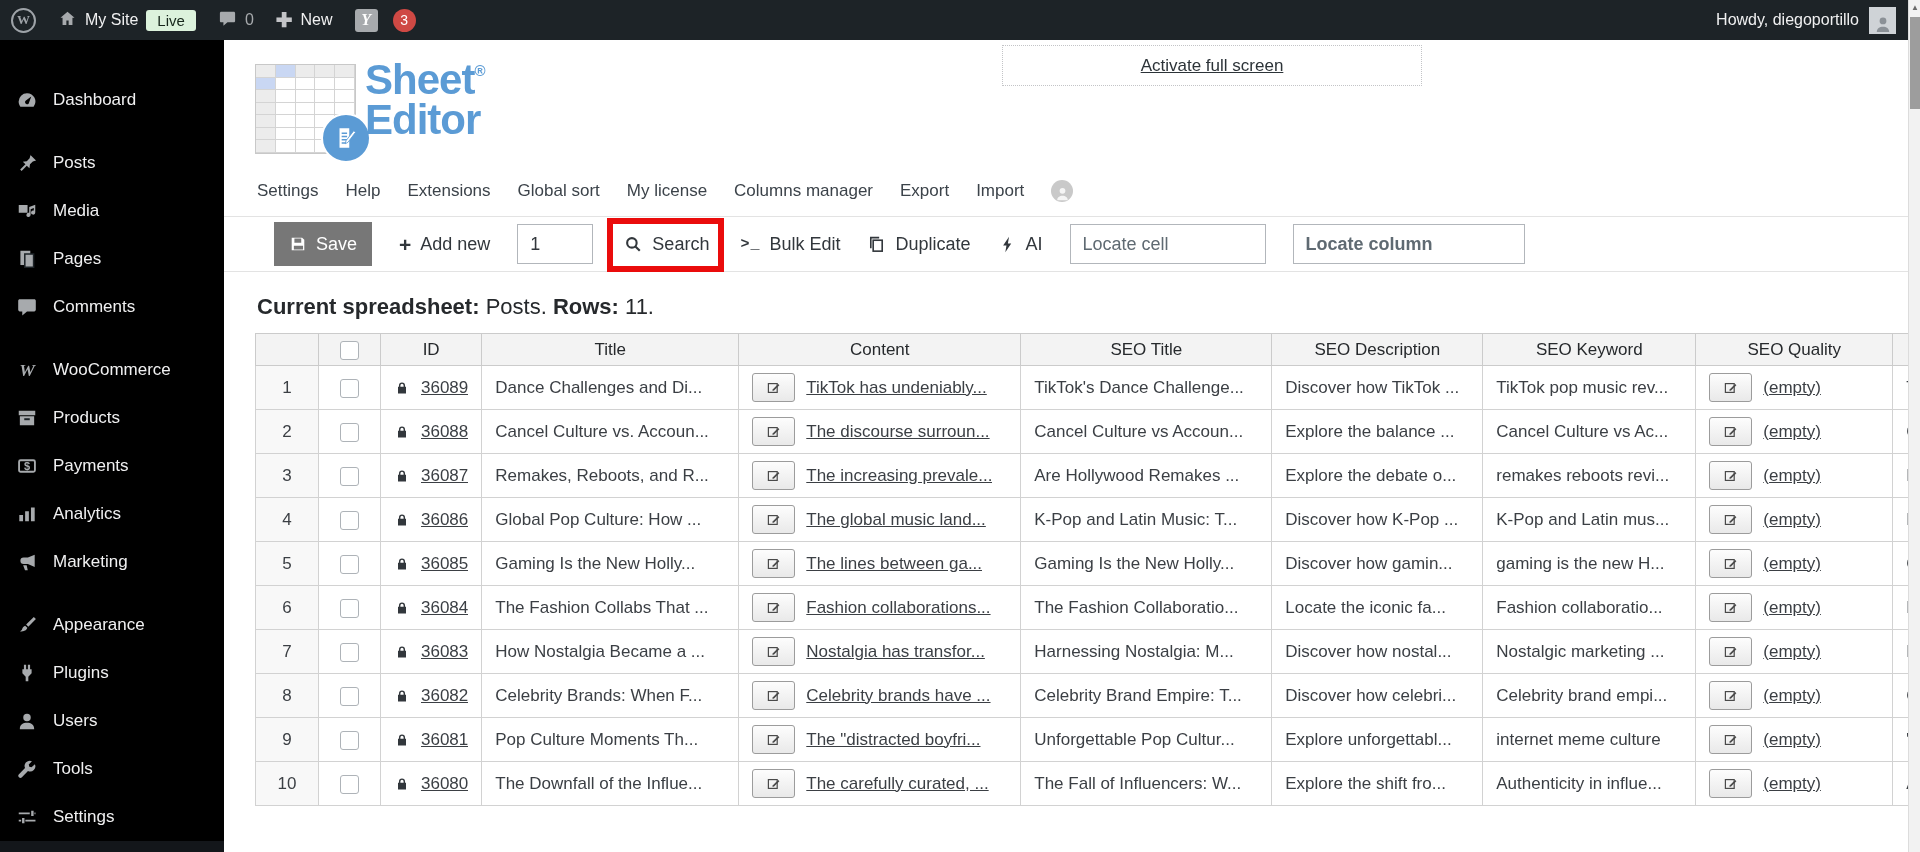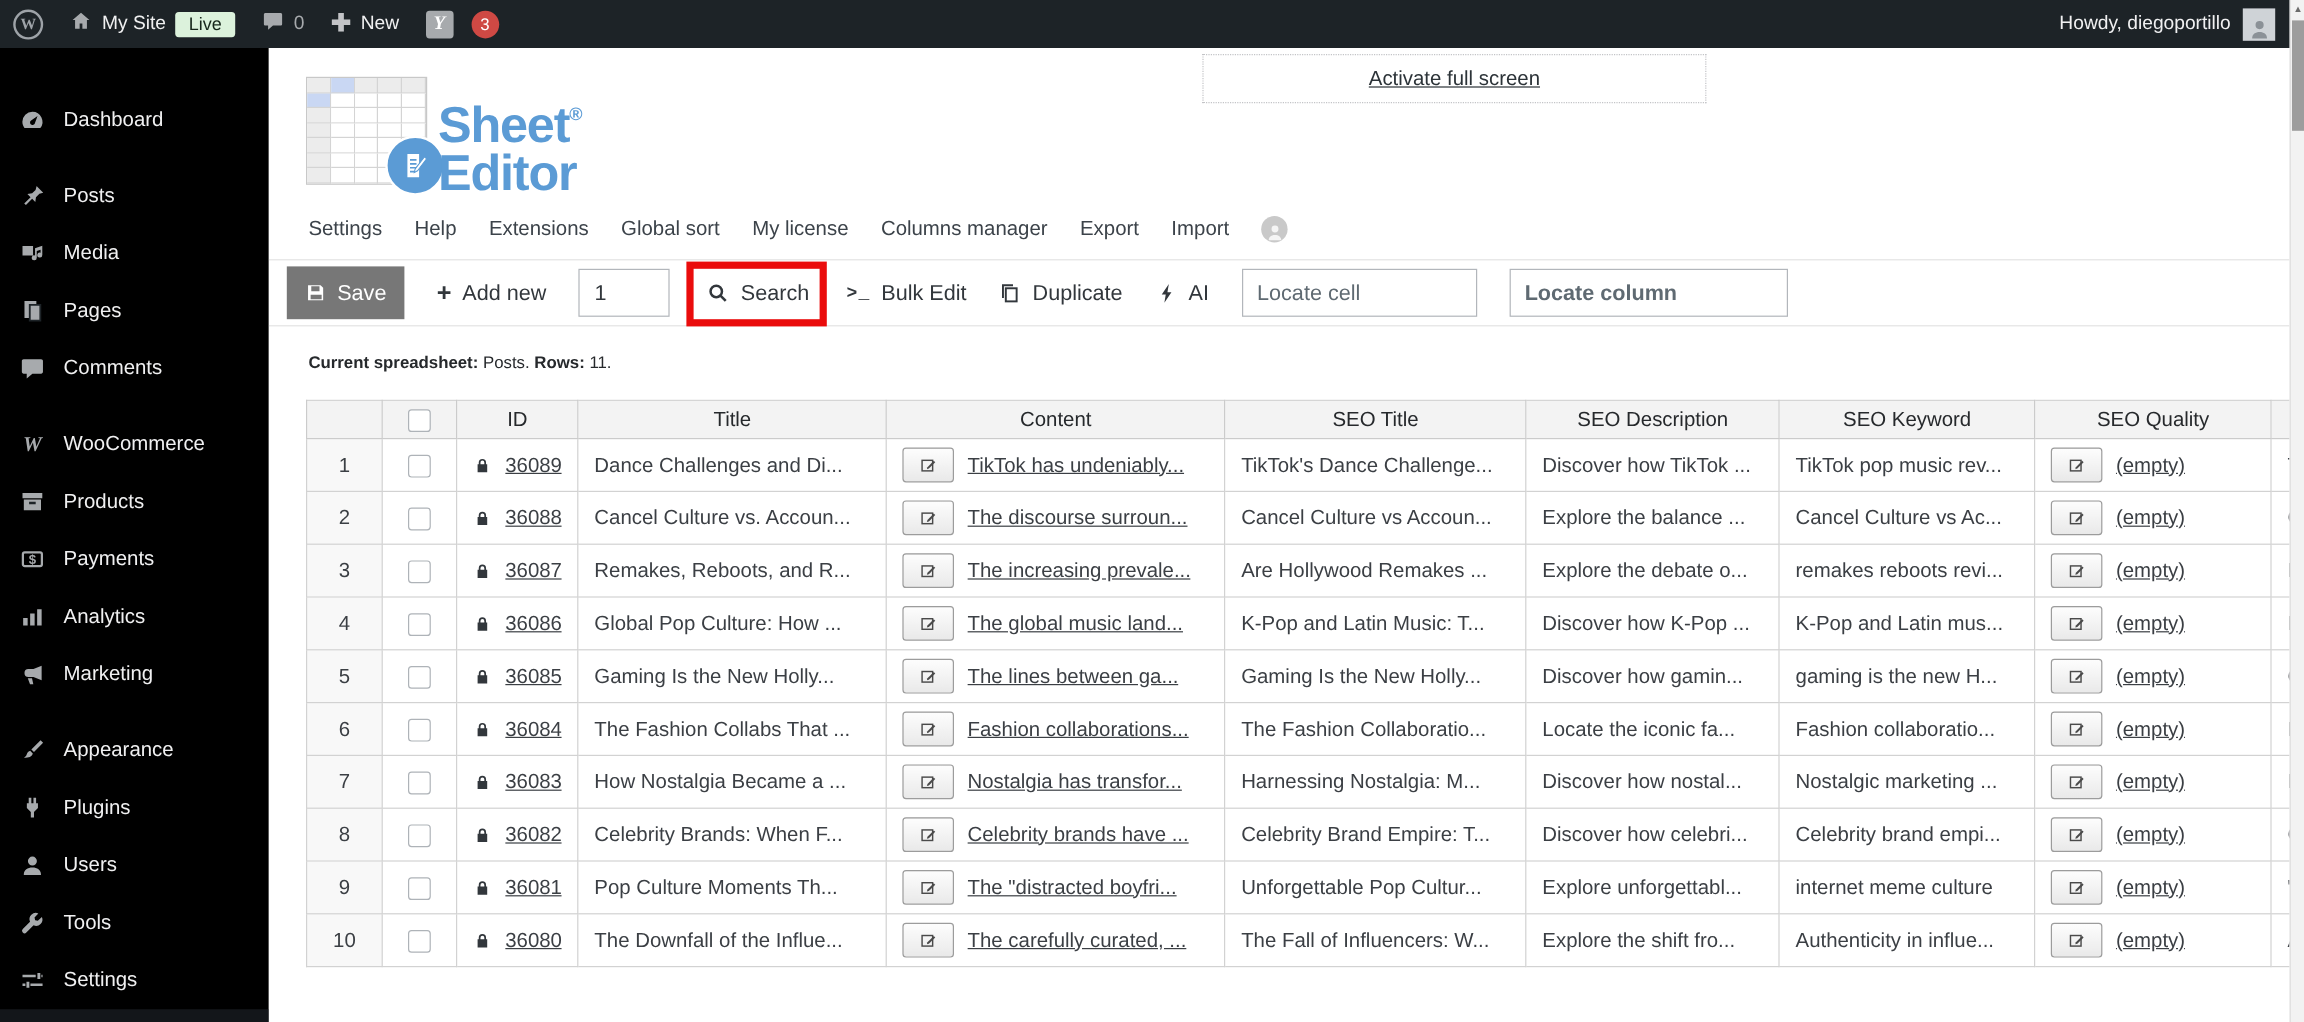--- a/index.html
+++ b/index.html
@@ -43,49 +43,49 @@
   #logo { position:absolute; left:31px; top:20px; width:300px; height:110px; }
   .logo-grid { position:absolute; left:0; top:4px; width:101px; height:90px; display:grid;
                grid-template-columns:repeat(5,1fr); grid-template-rows:repeat(7,1fr); border:1px solid #c8c8c8; background:#fff; }
   .logo-grid div { border-right:1px solid #d4d4d4; border-bottom:1px solid #d4d4d4; background:#fff; }
   .logo-grid div.hd { background:#ececec; }
   .logo-grid div.sel { background:#c9d7f3; }
   .logo-circle { position:absolute; left:66px; top:53px; width:50px; height:50px; border-radius:50%;
                  background:#5b9bd5; border:2px solid #fff; display:flex; align-items:center; justify-content:center; }
   .logo-circle svg { width:26px; height:26px; }
   .logo-text { position:absolute; left:110px; top:0; color:#5b9bd5; font-weight:bold; line-height:0.95; letter-spacing:-1px; }
-  .logo-text .l1 { font-size:42px;margin-top:24px; }
+  .logo-text .l1 { font-size:42px; }
   .logo-text .l2 { font-size:42px; }
   .logo-text sup { font-size:15px; letter-spacing:0; vertical-align: 18px; }
 
   
   #plugin-tabs { position:absolute; left:33px; top:140px; display:flex; align-items:center; gap:27px; font-size:17px; color:#3c434a; }
   .ptab { cursor:pointer; }
   .tabs-avatar { width:22px; height:22px; border-radius:50%; background:#c9c9c9; overflow:hidden; display:flex; align-items:flex-end; justify-content:center; }
   .tabs-avatar svg { width:17px; height:17px; fill:#f5f5f5; }
 
   
   #toolbar { position:absolute; left:0; top:176px; width:1684px; height:56px; border-top:1px solid #e3e3e3;
-             border-bottom:1px solid #e3e3e3; display:flex; align-items:center; gap:27px; padding-left:15px; font-size:18px; color:#32373c; }
+             border-bottom:1px solid #e3e3e3; display:flex; align-items:center; gap:27px; padding-left:50px; font-size:18px; color:#32373c; }
   .tool-btn { display:flex; align-items:center; gap:9px; cursor:pointer; white-space:nowrap; }
   .tool-btn svg { width:19px; height:19px; }
   #save-btn { background:#777777; color:#fff; height:44px; padding:0 15px; display:flex; align-items:center; gap:9px; cursor:pointer; }
   #save-btn svg { width:18px; height:18px; fill:#fff; }
   .num-input { width:76px; height:40px; border:1px solid #b2b6bb; font-size:18px; padding-left:12px; color:#32373c; }
   .locate-input { height:40px; border:1px solid #b2b6bb; font-size:18px; padding-left:12px; color:#32373c; }
   .locate-input::placeholder { color:#5f6a72; opacity:1; }
   #locate-cell { width:196px; }
   #locate-column { width:232px;font-weight:bold; }
   .search-wrap { position:relative; padding:0 4px; }
   .red-box { position:absolute; left:-13px; right:-11px; top:-16px; bottom:-17px; border:6px solid #ea0c0c; pointer-events:none; z-index:5; }
   .plusbold { font-size:21px; font-weight:bold; line-height:1; }
   .term { font-family:"Liberation Mono",monospace; font-size:15px; font-weight:bold; letter-spacing:1px; }
 
   
-  #status-line { position:absolute; left:33px; top:254px; font-size:14px; color:#26292c; }
+  #status-line { position:absolute; left:33px; top:254px; font-size:22px; color:#26292c; }
   #status-line .b { font-weight:bold; }
 
   
   #table-wrap { position:absolute; left:31px; top:293px; width:1917px; height:519px; overflow:hidden; }
   table { border-collapse:collapse; table-layout:fixed; font-size:17px; color:#3b3f44; }
   th { height:32px; background:#f3f3f3; border:1px solid #cbcbcb; font-weight:normal; text-align:center; color:#26292c; padding:0 6px; overflow:hidden; white-space:nowrap; }
   td { height:44px; border:1px solid #d2d2d2; background:#fff; padding:0 13px; overflow:hidden; white-space:nowrap; }
   td.rownum { background:#f8f8f8; text-align:center; padding:0; color:#3b3f44; }
   td.check, th.check { text-align:center; padding:0; }
   .cb { appearance:none; -webkit-appearance:none; width:19px; height:19px; border:1px solid #aeb3b8; border-radius:3px; background:#fff; vertical-align:middle; cursor:pointer; }

